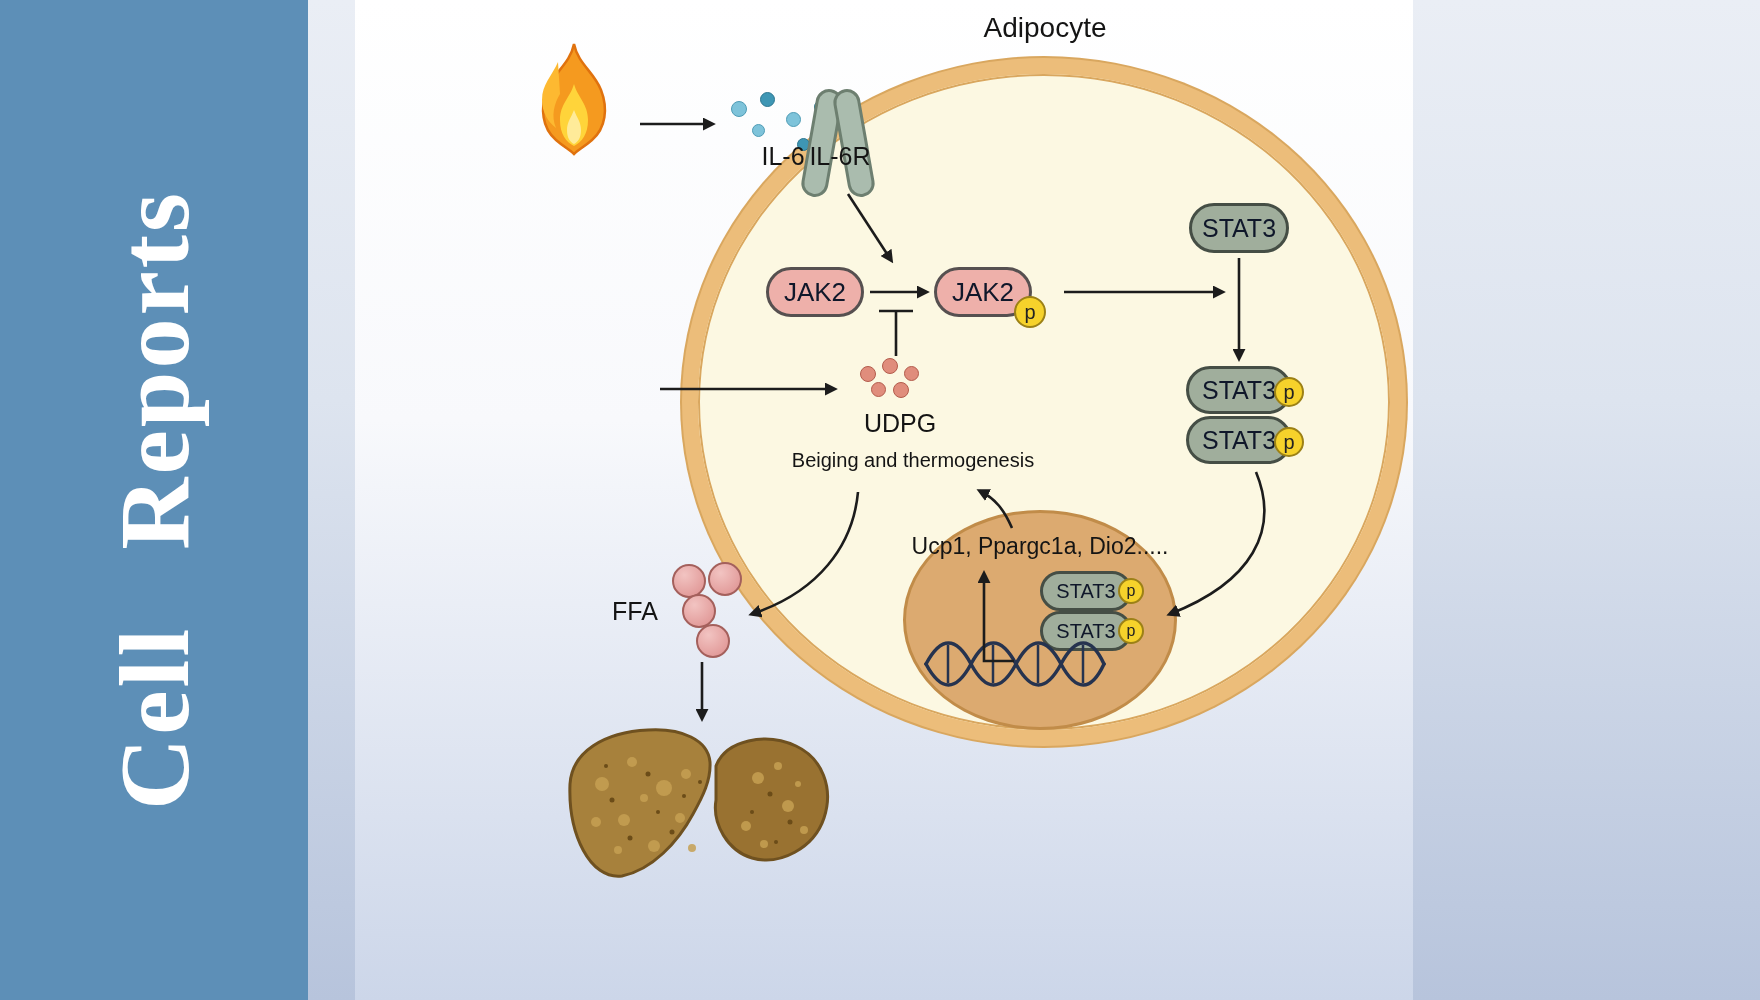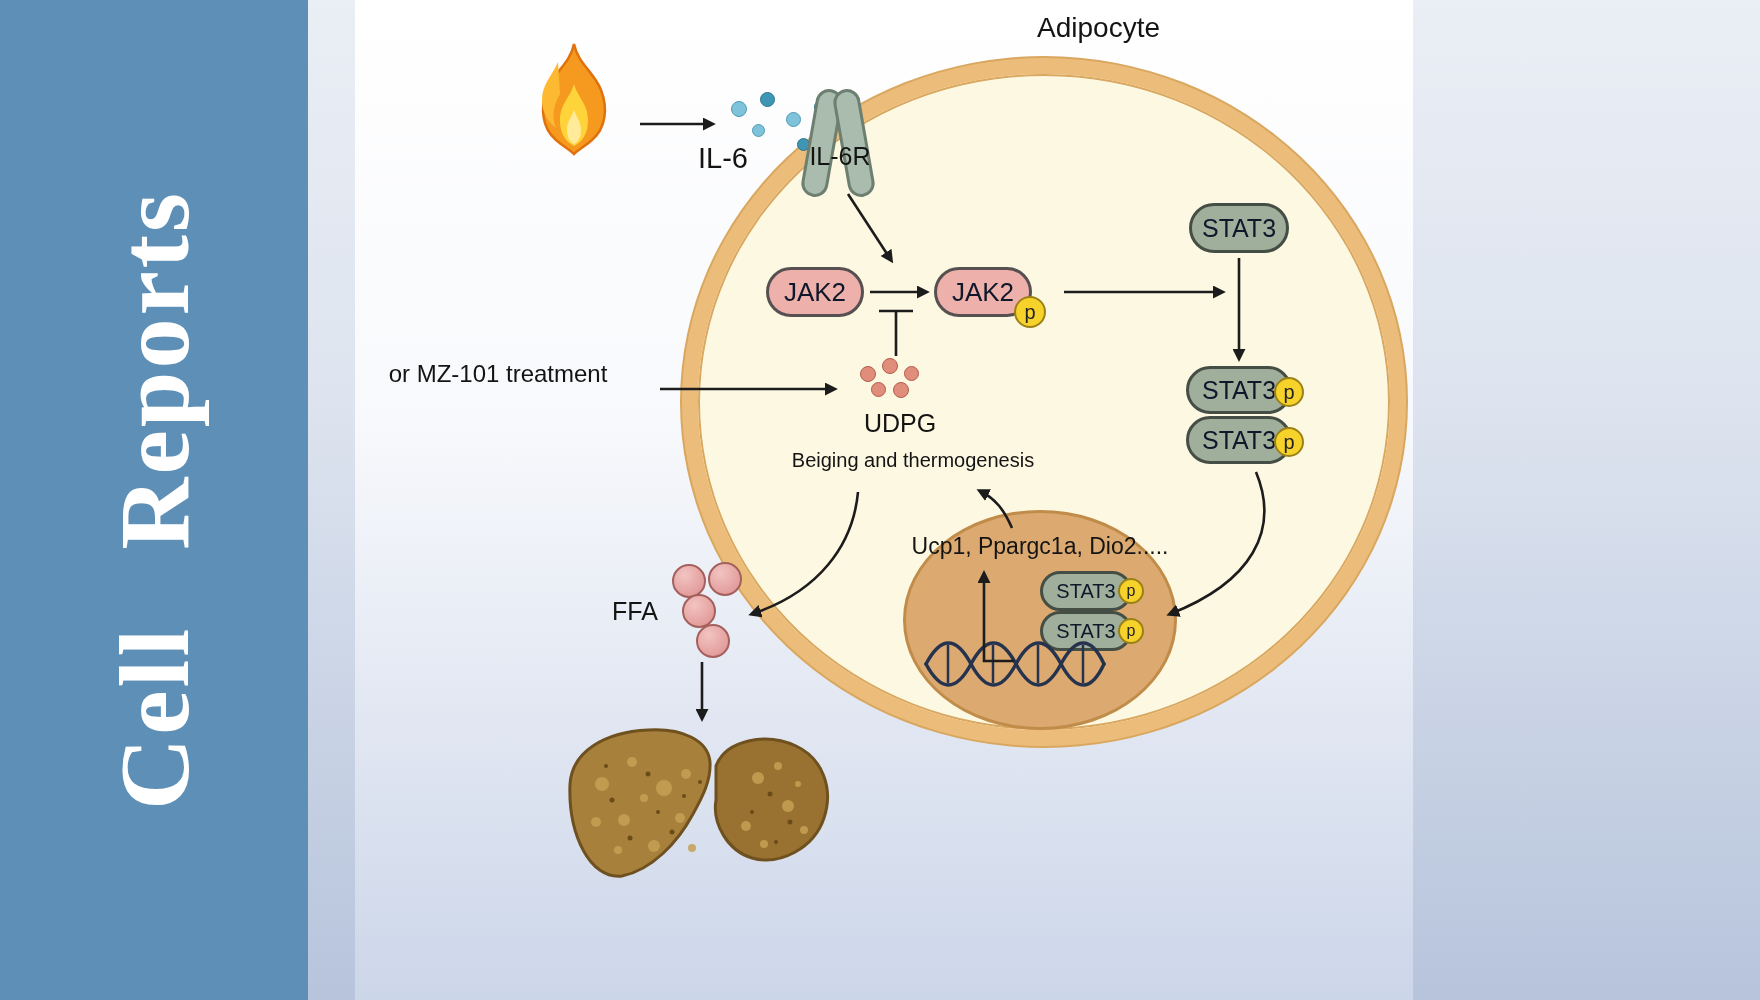--- a/index.html
+++ b/index.html
@@ -55,36 +55,36 @@
 
   <div id="sidebar">
     <div id="journal-title-wrap">
       <span id="journal-title">Cell Reports</span>
     </div>
   </div>
 
   <div id="panel"></div>
 
   <div id="cell"></div>
-  <div class="lbl" style="left:930px;top:12px;width:230px;font-size:28px;text-align:right;">Adipocyte</div>
+  <div class="lbl" style="left:930px;top:12px;width:230px;font-size:28px;">Adipocyte</div>
 
   <svg style="left:518px;top:40px;" width="112" height="118" viewBox="0 0 112 118">
     <path d="M56,4 C60,24 76,32 83,50 C90,68 88,88 74,100 C66,107 60,110 56,114 C52,110 46,107 38,100 C24,88 22,68 29,50 C36,32 52,24 56,4 Z" fill="#f59a1f" stroke="#e0720e" stroke-width="2.5"></path>
     <path d="M40,22 C34,36 24,44 24,60 C24,72 30,82 38,88 C33,76 36,64 42,54 Z" fill="#fdb931"></path>
     <path d="M56,44 C60,58 70,64 70,80 C70,94 64,102 56,106 C48,102 42,94 42,80 C42,64 52,58 56,44 Z" fill="#ffd43a"></path>
     <path d="M56,70 C59,78 63,82 63,90 C63,98 60,102 56,104 C52,102 49,98 49,90 C49,82 53,78 56,70 Z" fill="#ffeb99"></path>
   </svg>
 
   <div class="dot blue-l" style="left:731px;top:101px;width:14px;height:14px;"></div>
   <div class="dot blue-d" style="left:760px;top:92px;width:13px;height:13px;"></div>
   <div class="dot blue-l" style="left:786px;top:112px;width:13px;height:13px;"></div>
   <div class="dot blue-l" style="left:752px;top:124px;width:11px;height:11px;"></div>
   <div class="dot blue-d" style="left:797px;top:138px;width:11px;height:11px;"></div>
   <div class="dot blue-d" style="left:814px;top:100px;width:12px;height:12px;"></div>
-  <div class="lbl" style="left:692px;top:142px;width:62px;font-size:29px;">IL-6</div>
+  <div class="lbl" style="left:752px;top:142px;width:62px;font-size:25px;">IL-6</div>
 
   <svg style="left:794px;top:86px;" width="88" height="114" viewBox="0 0 88 114">
     <g fill="#aabcae" stroke="#6d7f70" stroke-width="3">
       <rect x="16" y="4" width="24" height="106" rx="12" transform="rotate(10 28 57)"></rect>
       <rect x="48" y="4" width="24" height="106" rx="12" transform="rotate(-10 60 57)"></rect>
     </g>
   </svg>
   <div class="lbl" style="left:795px;top:142px;width:90px;font-size:25px;">IL-6R</div>
 
   <div class="pill jak" style="left:766px;top:267px;width:98px;height:50px;">
@@ -109,21 +109,20 @@
     <span>p</span>
   </div>
   <div class="pill stat" style="left:1186px;top:416px;width:106px;height:48px;">
     <span>STAT3</span>
   </div>
   <div class="p-badge" style="left:1274px;top:427px;width:30px;height:30px;">
     <span>p</span>
   </div>
 
   <div class="lbl" style="left:368px;top:357px;width:260px;font-size:24px;line-height:33px;">
-    <div>or MZ-101 treatment</div>
   </div>
 
   <div class="dot salmon" style="left:860px;top:366px;width:14px;height:14px;"></div>
   <div class="dot salmon" style="left:882px;top:358px;width:14px;height:14px;"></div>
   <div class="dot salmon" style="left:904px;top:366px;width:13px;height:13px;"></div>
   <div class="dot salmon" style="left:871px;top:382px;width:13px;height:13px;"></div>
   <div class="dot salmon" style="left:893px;top:382px;width:14px;height:14px;"></div>
   <div class="lbl" style="left:852px;top:396px;width:96px;font-size:25px;margin-top:13px;">UDPG</div>
 
   <div class="lbl" style="left:734px;top:449px;width:358px;font-size:20px;">Beiging and thermogenesis</div>

